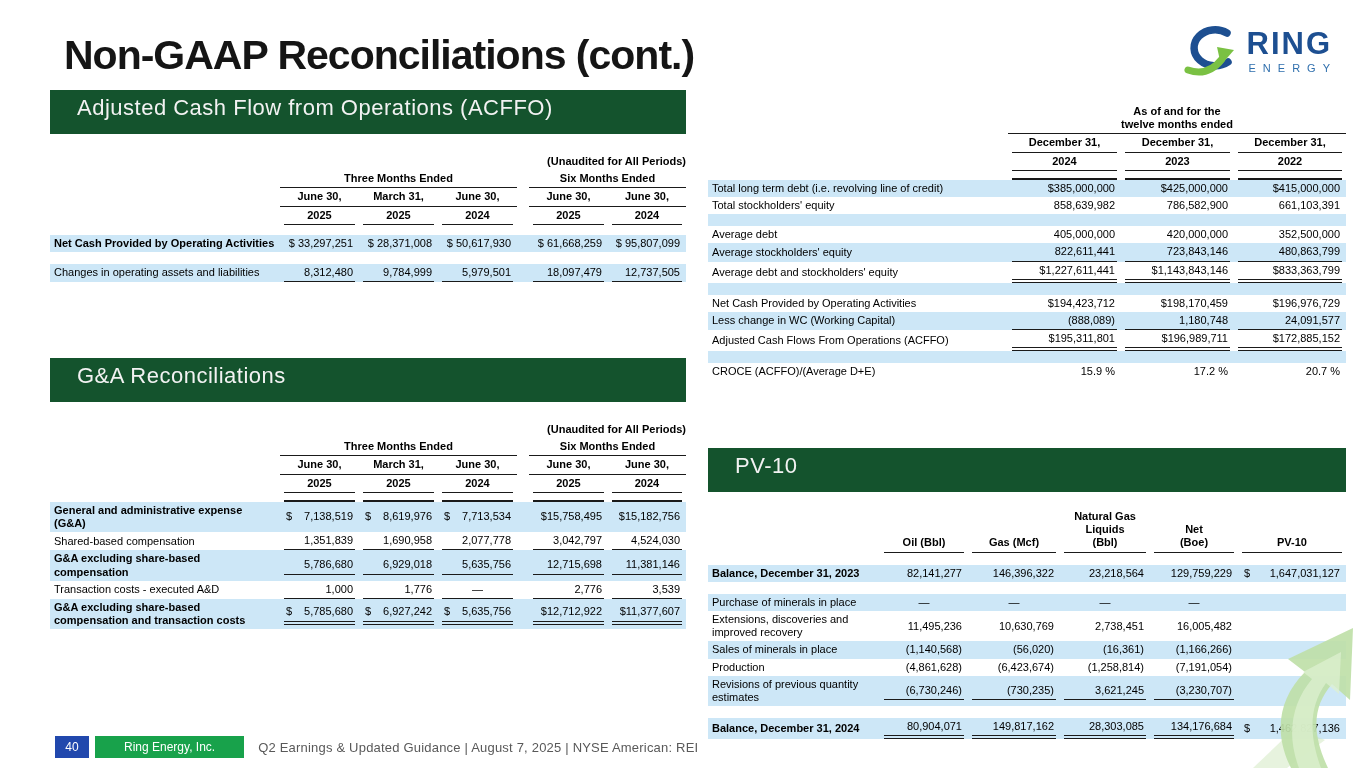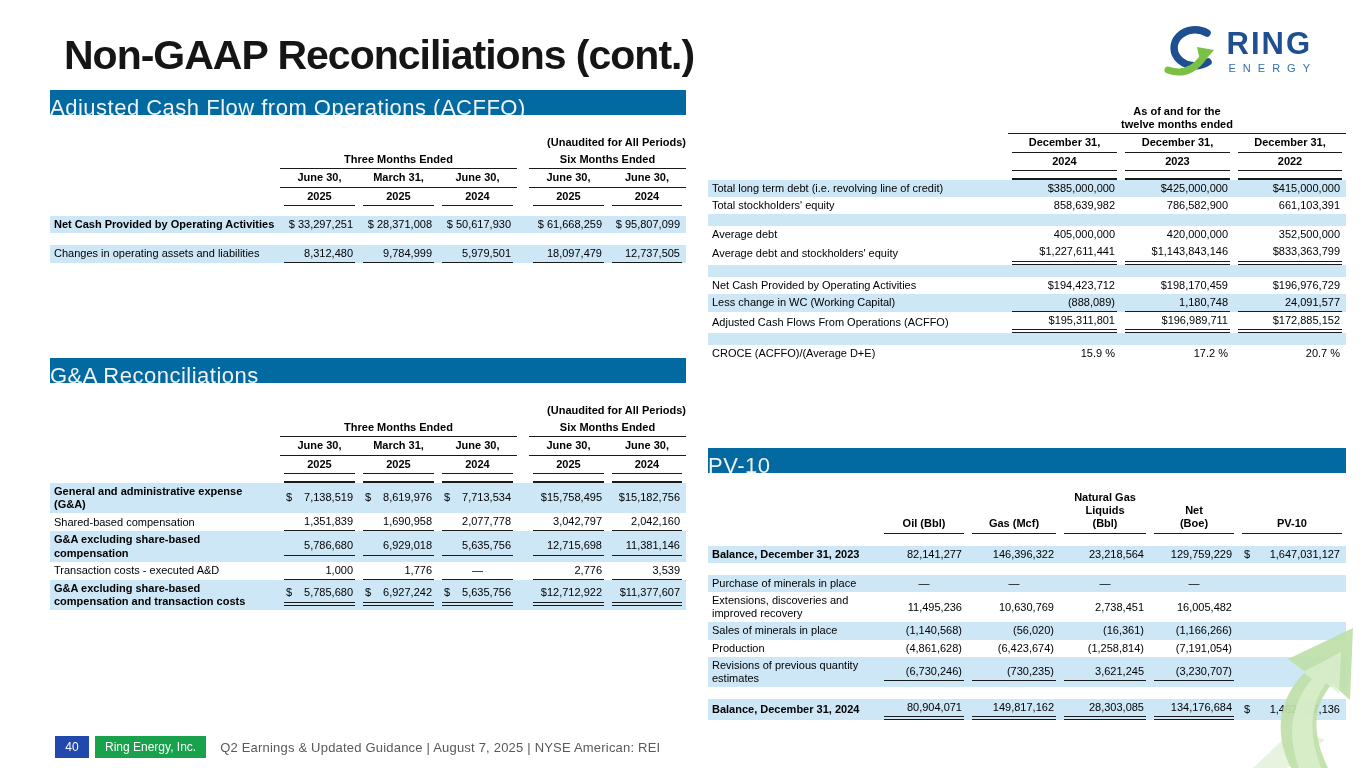--- a/index.html
+++ b/index.html
@@ -1,32 +1,32 @@
 <!DOCTYPE html>
 <html><head>
 <meta charset="utf-8">
 <style>
   html,body{margin:0;padding:0;background:#e8e8e8;}
   .slide{position:relative;width:1365px;height:768px;background:#ffffff;overflow:hidden;
          font-family:"Liberation Sans",sans-serif;color:#000;}
   
   .title{position:absolute;left:52px;top:20px;margin:12px;font-size:41px;font-weight:bold;
          letter-spacing:-1px;color:#151515;}
-  .logo{position:absolute;right:48px;top:22px;display:flex;align-items:center;gap:4px;}
+  .logo{position:absolute;right:28px;top:22px;display:flex;align-items:center;gap:4px;}
   .logo-text{display:flex;flex-direction:column;align-items:flex-start;}
   .logo-brand{font-size:31px;font-weight:bold;color:#1d4f91;letter-spacing:2px;line-height:1;}
   .logo-sub{font-size:11px;color:#2f6fad;letter-spacing:7px;margin-top:3px;padding-left:2px;}
   
   .panel{position:absolute;z-index:1;}
   #p-acffo{left:50px;top:90px;width:636px;}
   #p-croce{left:708px;top:90px;width:638px;}
   #p-gna{left:50px;top:358px;width:636px;}
   #p-pv10{left:708px;top:448px;width:638px;}
-  .bar{background:#0369a1;color:#f2f2f2;font-size:22px;height:25px;line-height:36px;
-       letter-spacing:.5px;font-weight:normal;}
+  .bar{background:#14532d;color:#f2f2f2;font-size:22px;height:44px;line-height:36px;
+       padding-left:27px;letter-spacing:.5px;font-weight:normal;}
   
   table{border-collapse:collapse;table-layout:fixed;width:100%;font-size:11px;}
   th,td{padding:0;margin:0;font-weight:normal;text-align:right;vertical-align:middle;line-height:1.2;}
   #p-acffo table,#p-gna table{margin-top:19px;}
   #p-croce table{margin-top:15px;}
   #p-pv10 table{margin-top:16px;}
   td.lbl{text-align:left;padding:2px 4px;}
   td.v{padding:0 4px;}
   .cw{padding:2px 2px;}
   tr.bg-b{background:#cde7f7;}
@@ -48,21 +48,21 @@
   th.dt2{padding:0 4px;}
   th.yr{padding:0 4px;}
   tr.pdr th{padding:0 4px;}
   .pdl{height:7px;border-bottom:2px solid #1a1a1a;}
   .pvh .cw{white-space:pre-line;}
   th.gapc,td.gapc{padding:0;}
   
   .footer{position:absolute;left:55px;bottom:10px;display:flex;align-items:center;z-index:3;}
   .pageno{background:#2148ad;color:#fff;width:34px;height:22px;line-height:22px;
           text-align:center;font-size:12px;}
-  .company{background:#18a24b;color:#fff;height:22px;line-height:22px;padding:0 10px;
+  .company{background:#18a24b;color:#fff;height:22px;line-height:22px;padding:0 29px;
            font-size:12px;margin-left:6px;}
   .caption{color:#595959;font-size:13px;margin-left:14px;letter-spacing:.2px;}
   
   .corner{position:absolute;right:0;bottom:0;z-index:2;pointer-events:none;}
 </style>
 </head>
 <body>
 
 <div class="slide">
 
@@ -274,20 +274,32 @@
             <td class="v">
               <div class="cw">405,000,000</div>
             </td>
             <td class="v">
               <div class="cw">420,000,000</div>
             </td>
             <td class="v">
               <div class="cw">352,500,000</div>
             </td>
           </tr>
+          <tr class="bg-b">
+            <td class="lbl">Average stockholders' equity</td>
+            <td class="v">
+              <div class="cw u-s">822,611,441</div>
+            </td>
+            <td class="v">
+              <div class="cw u-s">723,843,146</div>
+            </td>
+            <td class="v">
+              <div class="cw u-s">480,863,799</div>
+            </td>
+          </tr>
           <tr class="">
             <td class="lbl">Average debt and stockholders' equity</td>
             <td class="v">
               <div class="cw u-d">$1,227,611,441</div>
             </td>
             <td class="v">
               <div class="cw u-d">$1,143,843,146</div>
             </td>
             <td class="v">
               <div class="cw u-d">$833,363,799</div>
@@ -460,21 +472,21 @@
               <div class="cw u-s">1,690,958</div>
             </td>
             <td class="v">
               <div class="cw u-s">2,077,778</div>
             </td>
             <td class="gapc"></td>
             <td class="v">
               <div class="cw u-s">3,042,797</div>
             </td>
             <td class="v">
-              <div class="cw u-s">2,042,160</div>
+              <div class="cw u-s">4,524,030</div>
             </td>
           </tr>
           <tr class="bg-b bold">
             <td class="lbl">G&amp;A excluding share-based compensation</td>
             <td class="v">
               <div class="cw u-s">5,786,680</div>
             </td>
             <td class="v">
               <div class="cw u-s">6,929,018</div>
             </td>

